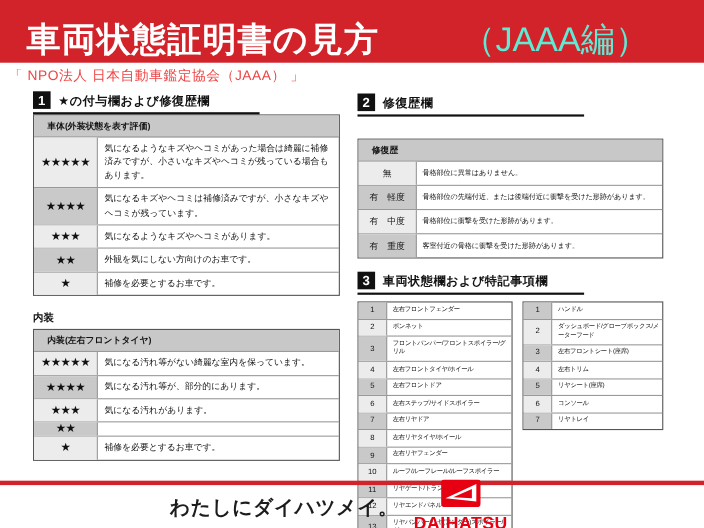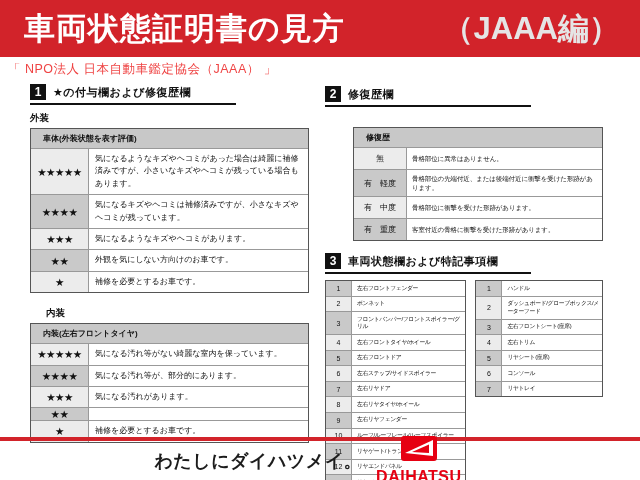--- a/index.html
+++ b/index.html
@@ -14,27 +14,27 @@
   html,body{margin:0;padding:0;}
   body{
     width:640px;height:480px;background:#fff;position:relative;overflow:hidden;
     font-family:"Liberation Sans","DejaVu Sans",sans-serif;color:#111;
   }
   .page{position:absolute;inset:0;width:640px;height:480px;}
 
   
   .banner{
     position:absolute;top:0;left:0;width:640px;height:57px;
-    background:var(--banner-red);display:flex;align-items:center;
+    background:var(--banner-red);display:flex;align-items:flex-end;
   }
   .banner .title{
     color:#fff;font-weight:bold;font-size:31px;letter-spacing:1px;margin-left:24px;white-space:nowrap;
   }
   .banner .edition{
-    color:#e5e5e5;font-weight:bold;font-size:31px;letter-spacing:0;margin-left:auto;margin-right:20px;white-space:nowrap;
+    color:#5eead4;font-weight:normal;font-size:31px;letter-spacing:0;margin-left:auto;margin-right:50px;white-space:nowrap;
   }
 
   .subtitle{
     position:absolute;top:61px;left:8px;font-size:12.5px;color:#ef4444;letter-spacing:0.5px;
   }
 
   
   .sec-head{
     display:inline-flex;align-items:center;border-bottom:2.5px solid #111;
     padding-bottom:3px;min-width:206px;
@@ -43,21 +43,21 @@
     width:16px;height:16px;background:#111;color:#fff;font-size:12px;font-weight:bold;
     display:flex;align-items:center;justify-content:center;flex:0 0 16px;
   }
   .sec-title{font-size:11px;font-weight:bold;margin-left:7px;letter-spacing:0.5px;white-space:nowrap;}
 
   
   .col-left{position:absolute;left:30px;top:82px;width:279px;}
   .col-right{position:absolute;left:325px;top:84px;width:278px;}
 
   .group-label{font-size:9.5px;font-weight:bold;margin:7px 0 3px 0;}
-  .group-label.second{margin-top:14px;margin-left:16px;}
+  .group-label.second{margin-top:14px;}
 
   
   .vtable{border:1px solid var(--border-dark);background:#fff;}
   .vhead{
     background:var(--header-gray);font-weight:bold;font-size:8px;
     padding:4px 4px 4px 12px;border-bottom:1px solid var(--border-line);
   }
   .vrow{display:flex;border-bottom:1px solid var(--border-line);}
   .vrow:last-child{border-bottom:none;}
   .vstars{
@@ -69,21 +69,21 @@
   .vdesc{flex:1;font-size:8px;line-height:1.55;padding:4px 6px;display:flex;align-items:center;}
 
   
   .rgrade{
     flex:0 0 52px;display:flex;align-items:center;justify-content:center;
     font-size:8px;background:var(--cell-light);border-right:1px solid var(--border-line);
     white-space:pre;padding:5px 0;
   }
   .vrow.alt .rgrade{background:var(--cell-mid);}
   .rdesc{flex:1;font-size:6.5px;letter-spacing:-0.1px;line-height:1.4;padding:4px 5px;display:flex;align-items:center;}
-  .repair{margin-top:20px;margin-left:28px;}
+  .repair{margin-top:20px;}
 
   
   .sec3{margin-top:12px;}
   .parts-wrap{display:flex;gap:9px;margin-top:6px;align-items:flex-start;}
   .ptable{border:1px solid var(--border-dark);background:#fff;}
   .ptable.pleft{width:142px;}
   .ptable.pright{width:128px;}
   .prow{display:flex;border-bottom:1px solid var(--border-line);}
   .prow:last-child{border-bottom:none;}
   .pnum{
@@ -118,21 +118,20 @@
 
   <div class="subtitle">「 NPO法人 日本自動車鑑定協会（JAAA） 」</div>
 
   <div class="col-left">
 
     <div class="sec-head">
       <span class="sec-num">1</span>
       <span class="sec-title">★の付与欄および修復歴欄</span>
     </div>
 
-    <div class="group-label">外装</div>
 
     <div class="vtable">
       <div class="vhead">車体(外装状態を表す評価)</div>
       <div>
 
           <div class="vrow">
             <div class="vstars">★★★★★</div>
             <div class="vdesc">気になるようなキズやヘコミがあった場合は綺麗に補修済みですが、小さいなキズやヘコミが残っている場合もあります。</div>
           </div>
 

